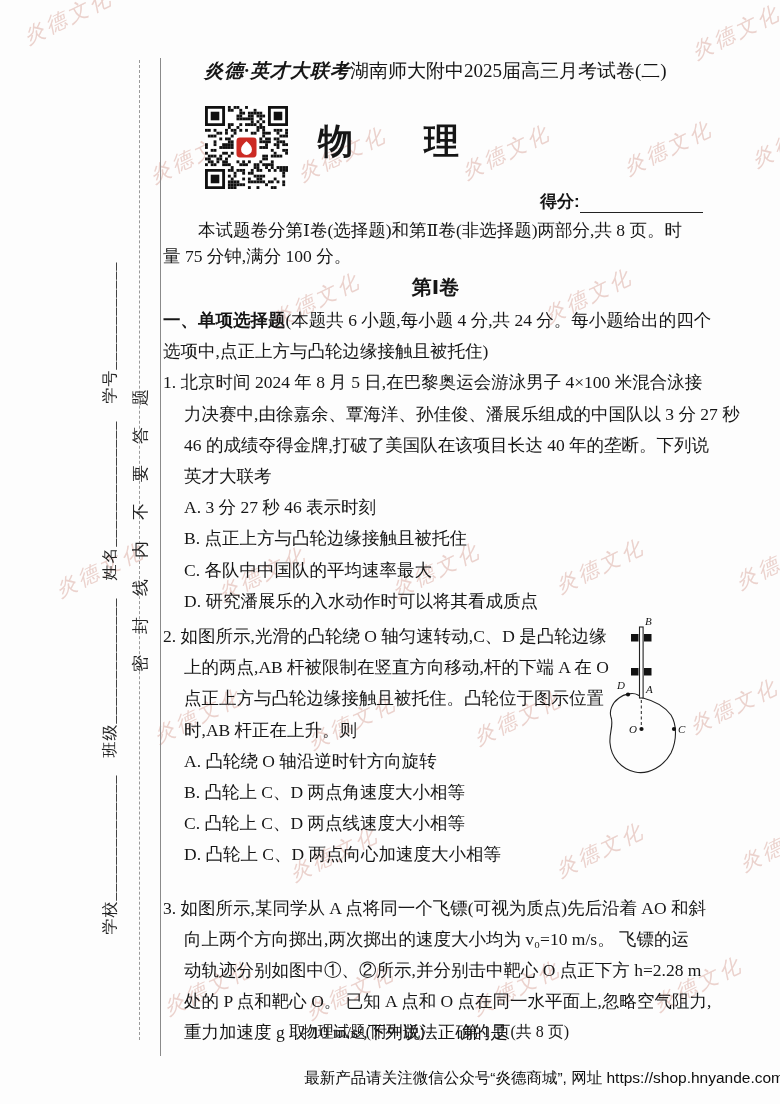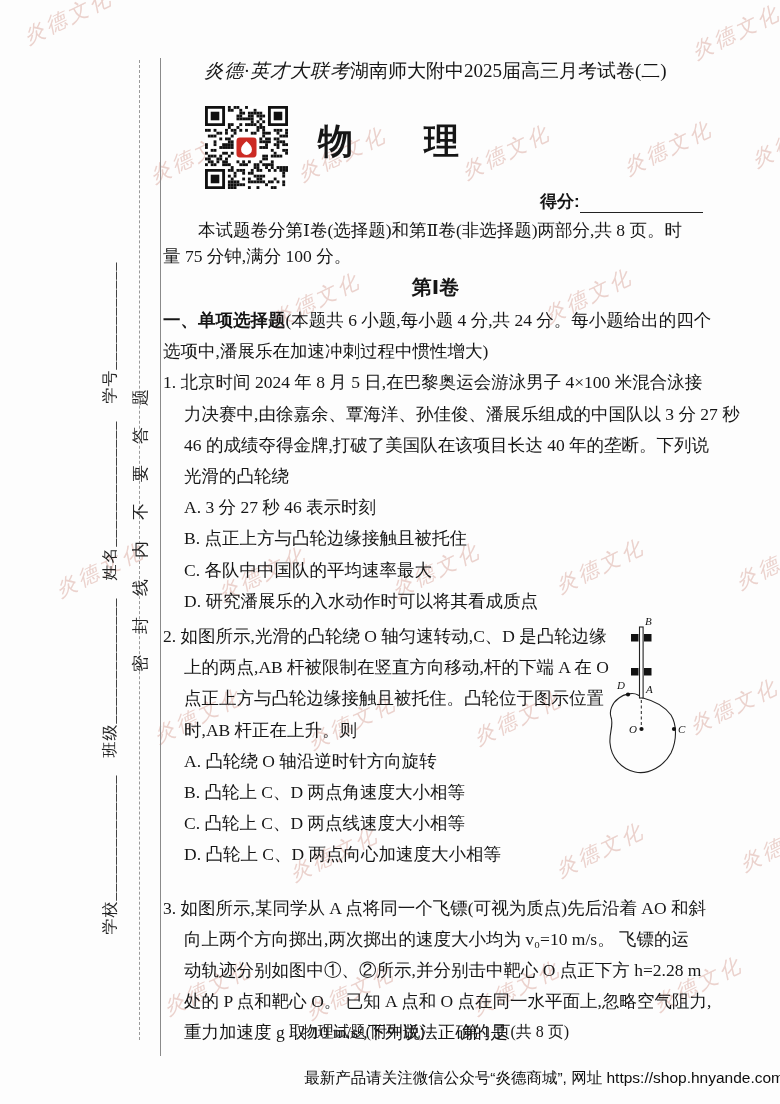--- a/index.html
+++ b/index.html
@@ -8,21 +8,21 @@
   .wm{position:absolute;transform:rotate(-26deg);font-style:italic;
       font-size:21px;letter-spacing:3px;color:rgba(209,151,138,.42);white-space:nowrap;
       font-family:"Liberation Serif","DejaVu Serif",serif;pointer-events:none;z-index:0;}
   .vline-solid{position:absolute;left:160px;top:58px;height:998px;border-left:1.4px solid #8a8a8a;z-index:1;}
   .vline-dashed{position:absolute;left:139px;top:60px;height:980px;border-left:1.4px dashed #9a9a9a;z-index:1;}
   .rot{position:absolute;transform:rotate(-90deg);white-space:nowrap;z-index:2;text-align:center;}
   .fields{left:-273px;top:587px;width:767px;height:22px;font-size:16px;letter-spacing:1px;color:#222;}
   .seal{left:-20px;top:509px;width:320px;height:22px;font-size:17px;letter-spacing:21px;color:#222;
         font-family:"Liberation Sans","DejaVu Sans",sans-serif;}
   .hdr{position:absolute;left:163px;top:58px;width:545px;text-align:center;font-size:19px;z-index:2;white-space:nowrap;}
-  .brand{font-weight:normal;font-style:italic;letter-spacing:1px;}
+  .brand{font-weight:bold;font-style:italic;letter-spacing:1px;}
   .qr{position:absolute;left:205px;top:106px;width:83px;height:83px;z-index:2;}
   .subject{position:absolute;left:163px;top:118px;width:545px;padding-right:76px;box-sizing:border-box;
            text-align:center;font-size:35px;font-weight:bold;letter-spacing:18px;z-index:2;}
   .score{position:absolute;left:540px;top:190px;z-index:2;font-size:17px;
          font-family:"Liberation Sans","DejaVu Sans",sans-serif;font-weight:bold;}
   .score .blank{display:inline-block;width:123px;border-bottom:1.6px solid #222;height:16px;vertical-align:bottom;}
   .content{position:absolute;left:163px;top:218px;width:545px;font-size:17.5px;z-index:2;}
   .ln{line-height:31.2px;white-space:nowrap;}
   .intro{line-height:25.5px;}
   .ind{text-indent:2em;}
@@ -345,27 +345,27 @@
 
 <div class="content">
   <div class="ln intro ind">本试题卷分第Ⅰ卷(选择题)和第Ⅱ卷(非选择题)两部分,共 8 页。时</div>
   <div class="ln intro">量 75 分钟,满分 100 分。</div>
 
   <div class="part-title">第Ⅰ卷</div>
 
   <div class="ln">
     <span class="bold">一、单项选择题</span><span class="kai">(本题共 6 小题,每小题 4 分,共 24 分。每小题给出的四个</span>
   </div>
-  <div class="ln kai">选项中,潘展乐在加速冲刺过程中惯性增大)</div>
+  <div class="ln kai">选项中,点正上方与凸轮边缘接触且被托住)</div>
 
   <div>
     <div class="ln">1. 北京时间 2024 年 8 月 5 日,在巴黎奥运会游泳男子 4×100 米混合泳接</div>
     <div class="ln cont">力决赛中,由徐嘉余、覃海洋、孙佳俊、潘展乐组成的中国队以 3 分 27 秒</div>
     <div class="ln cont">46 的成绩夺得金牌,打破了美国队在该项目长达 40 年的垄断。下列说</div>
-    <div class="ln cont">光滑的凸轮绕</div>
+    <div class="ln cont">英才大联考</div>
     <div class="ln opt">A. 3 分 27 秒 46 表示时刻</div>
     <div class="ln opt">B. 点正上方与凸轮边缘接触且被托住</div>
     <div class="ln opt">C. 各队中中国队的平均速率最大</div>
     <div class="ln opt">D. 研究潘展乐的入水动作时可以将其看成质点</div>
   </div>
 
   <div class="q2">
     <div class="ln narrow">2. 如图所示,光滑的凸轮绕 O 轴匀速转动,C、D 是凸轮边缘</div>
     <div class="ln narrow cont">上的两点,AB 杆被限制在竖直方向移动,杆的下端 A 在 O</div>
     <div class="ln narrow cont">点正上方与凸轮边缘接触且被托住。凸轮位于图示位置</div>

